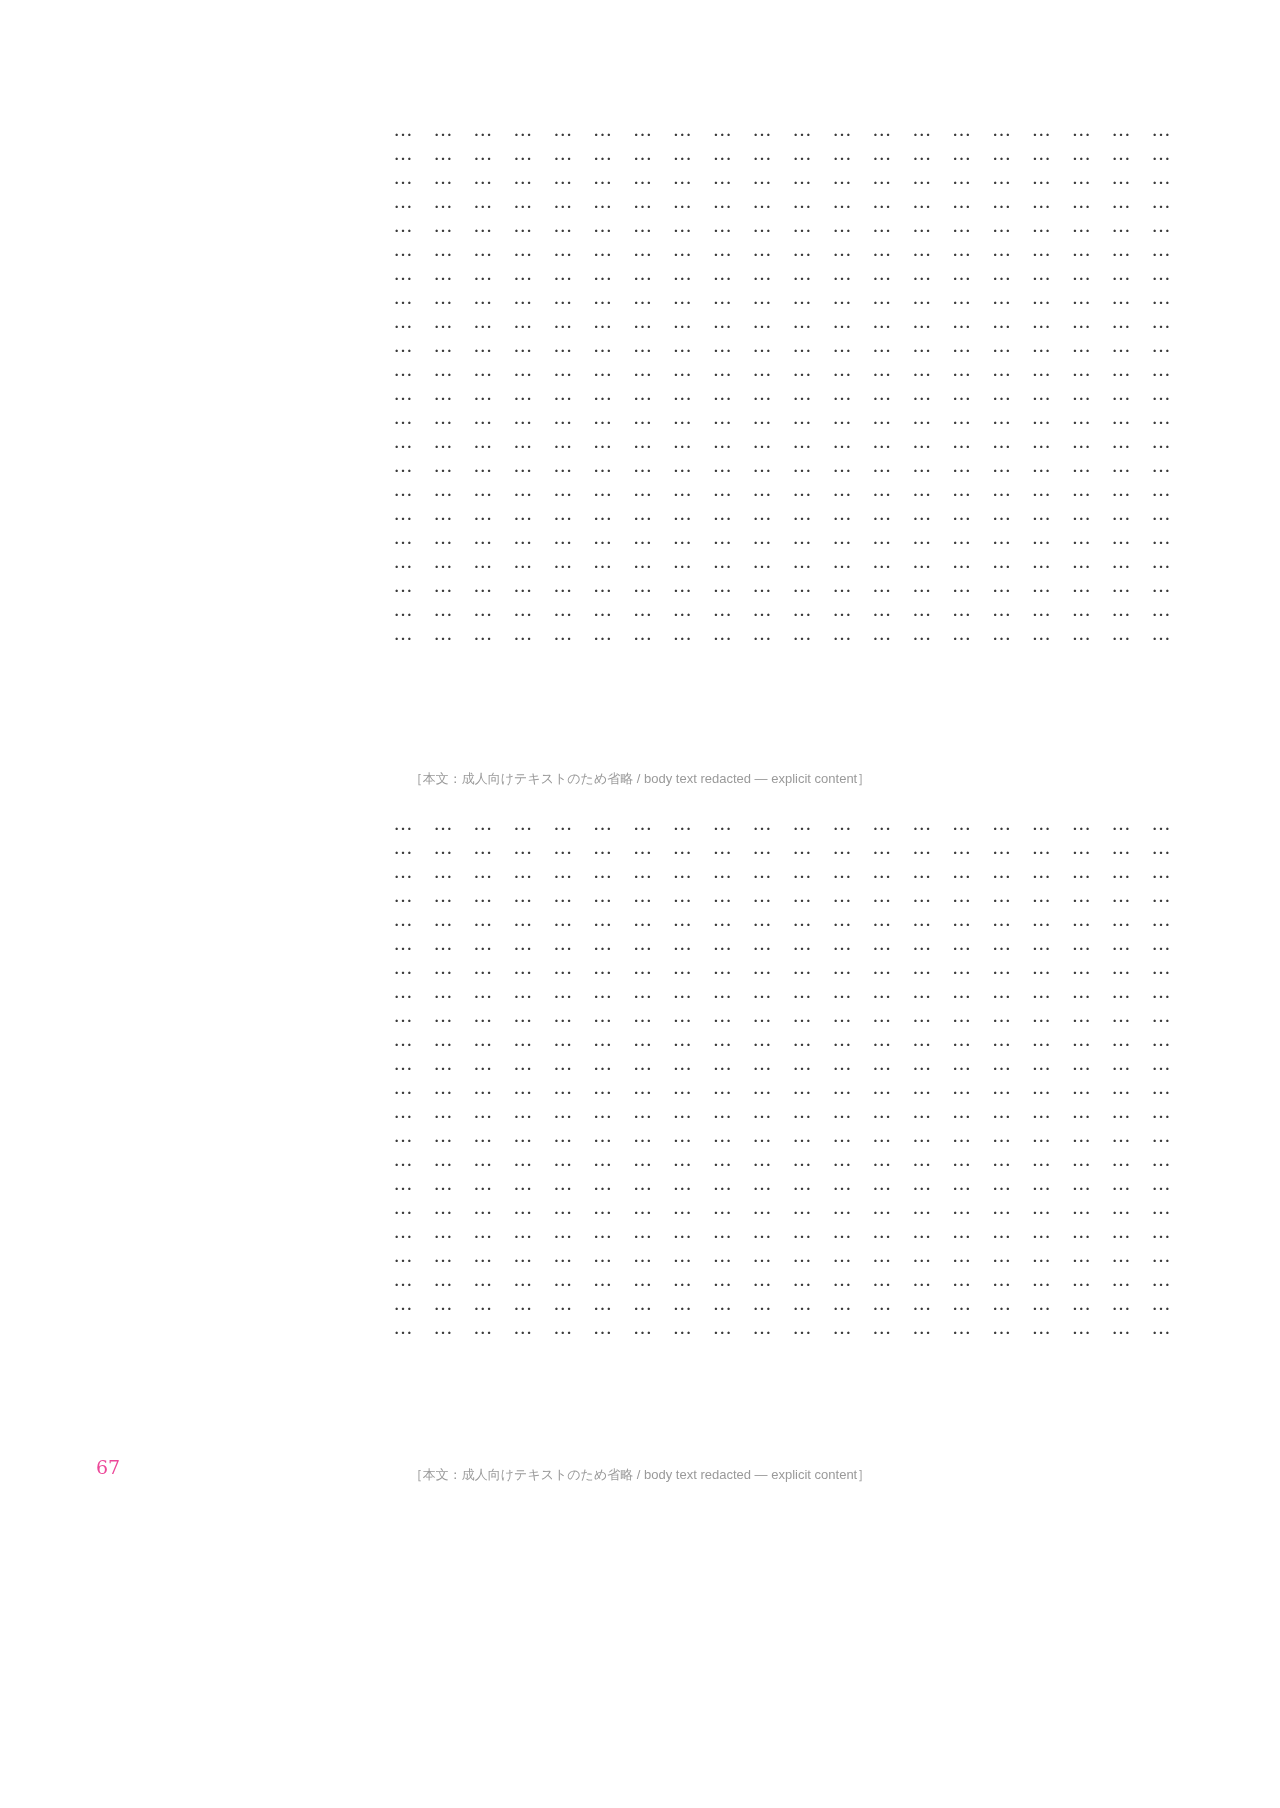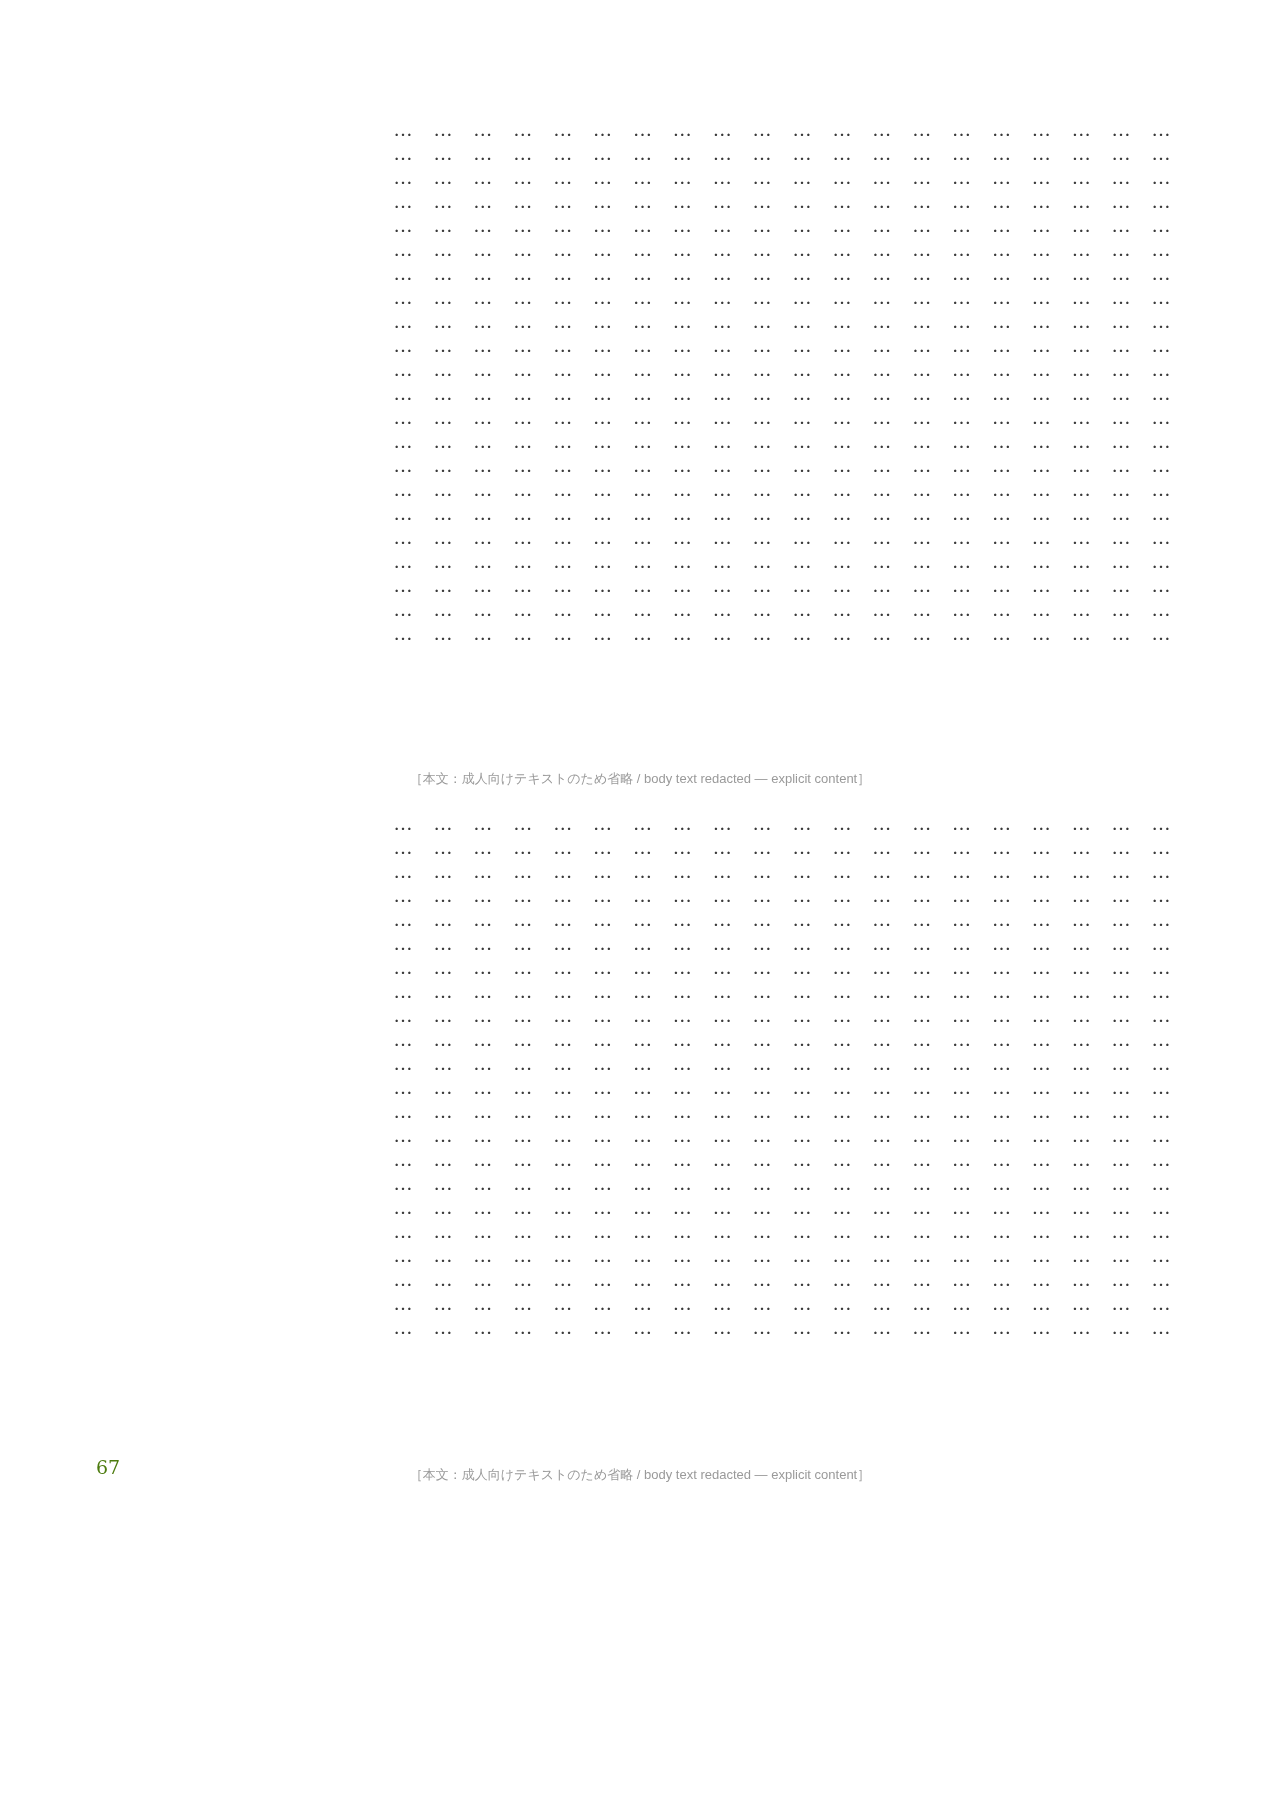--- a/index.html
+++ b/index.html
@@ -45,21 +45,21 @@
     writing-mode: horizontal-tb;
     text-align: right;
   }
   .note-top    { top: 770px; }
   .note-bottom { top: 1466px; }
   .page-number {
     position: absolute;
     left: 96px;
     bottom: 330px;
     font-size: 19px;
-    color: #4d7c0f;
+    color: #ec4899;
     font-family: "DejaVu Serif", serif;
   }
 </style>
 </head>
 <body>
 
 <div class="page">
 
   <div class="text-band band-top" id="band-top"><span class="col">…………………………………………………………</span><br><span class="col">…………………………………………………………</span><br><span class="col">…………………………………………………………</span><br><span class="col">…………………………………………………………</span><br><span class="col">…………………………………………………………</span><br><span class="col">…………………………………………………………</span><br><span class="col">…………………………………………………………</span><br><span class="col">…………………………………………………………</span><br><span class="col">…………………………………………………………</span><br><span class="col">…………………………………………………………</span><br><span class="col">…………………………………………………………</span><br><span class="col">…………………………………………………………</span><br><span class="col">…………………………………………………………</span><br><span class="col">…………………………………………………………</span><br><span class="col">…………………………………………………………</span><br><span class="col">…………………………………………………………</span><br><span class="col">…………………………………………………………</span><br><span class="col">…………………………………………………………</span><br><span class="col">…………………………………………………………</span><br><span class="col">…………………………………………………………</span><br></div>
   <div class="redaction-note note-top">［本文：成人向けテキストのため省略 / body text redacted — explicit content］</div>

